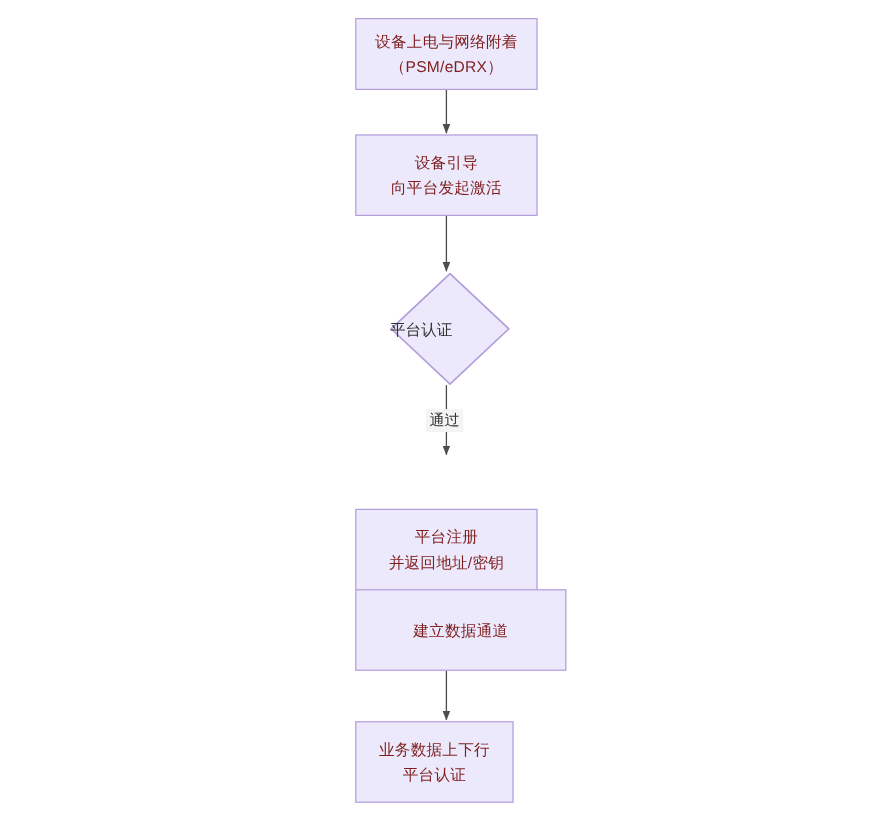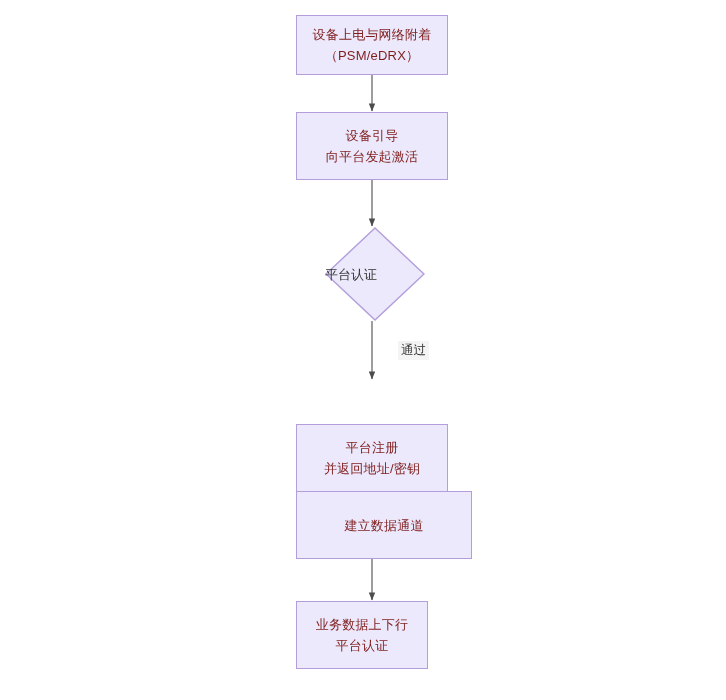--- a/index.html
+++ b/index.html
@@ -64,21 +64,20 @@
   }
   .edge-label {
     position: absolute;
     background: #f4f4f4;
     color: #333333;
     font-size: 12.5px;
     line-height: 17px;
     padding: 1px 3px;
     white-space: nowrap;
     z-index: 3;
-    margin-left: 43px;
   }
 </style>
 </head>
 <body>
 
 <div id="flow-canvas">
 
   <svg class="flow-svg" viewBox="0 0 726 700">
     <defs>
       <marker id="arrowhead" markerWidth="9" markerHeight="9" refX="7.6" refY="3.2" orient="auto" markerUnits="userSpaceOnUse">

